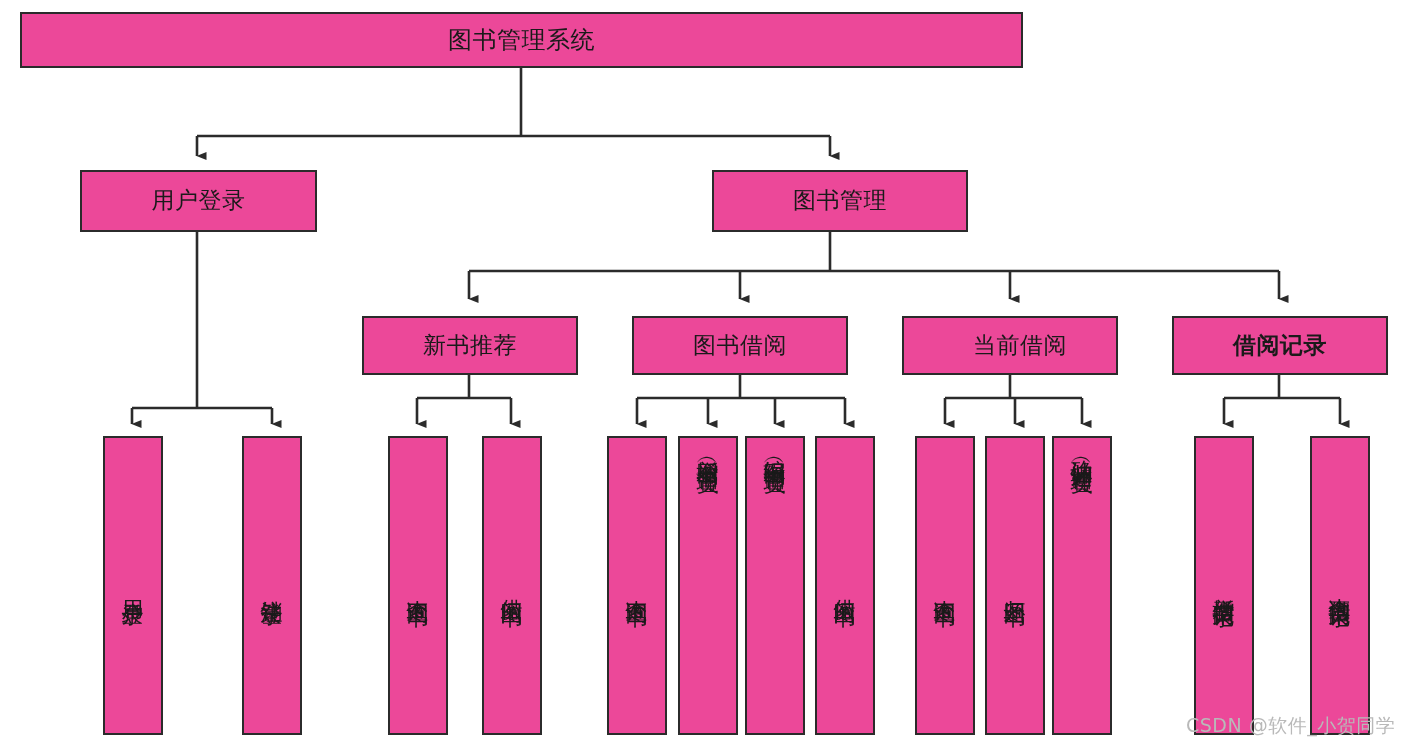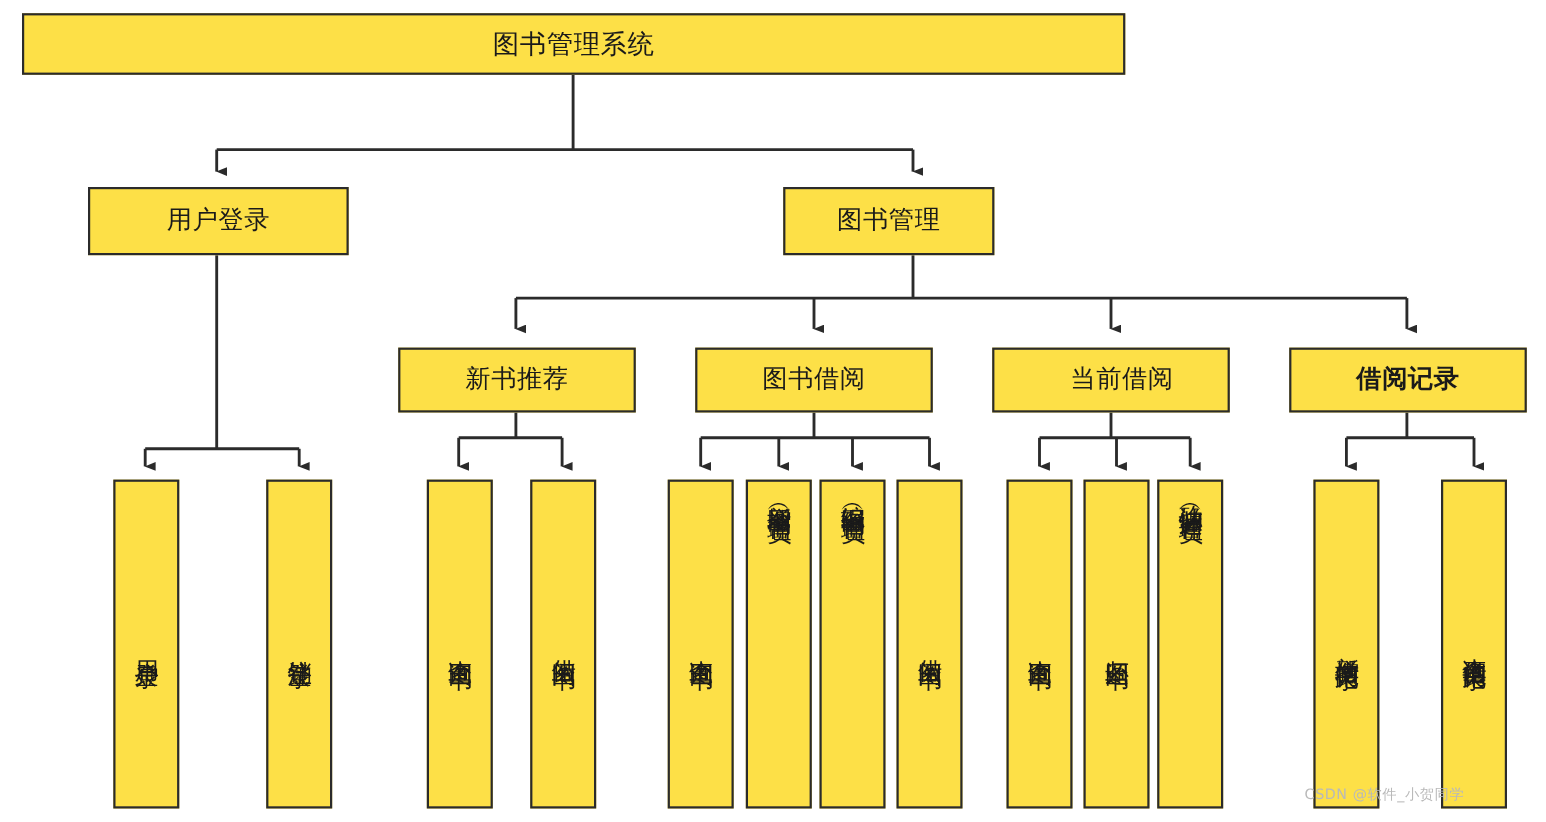--- a/index.html
+++ b/index.html
@@ -23,21 +23,21 @@
   #diagram-svg {
     position: absolute;
     left: 0;
     top: 0;
     width: 1405px;
     height: 747px;
   }
   .node-box {
     position: absolute;
     box-sizing: border-box;
-    background: #fde047;
+    background: #ec4899;
     border: 2px solid #2b2b2b;
     display: flex;
     align-items: center;
     justify-content: center;
     overflow: hidden;
   }
   .node-label {
     color: #1a1a1a;
     text-align: center;
     line-height: 1.18;
@@ -62,21 +62,21 @@
     padding-top: 4px;
   }
   .node-box.vertical.center-v {
     align-items: center;
     padding-top: 0;
   }
   #watermark {
     position: absolute;
     left: 1186px;
     top: 713px;
-    font-size: 13px;
+    font-size: 19px;
     color: #b9b9b9;
     letter-spacing: 0.5px;
     white-space: nowrap;
     pointer-events: none;
   }
 </style>
 </head>
 <body>
 
 <div id="diagram-root">
@@ -124,21 +124,21 @@
     </g>
   </svg>
 
   <div class="node-box root horizontal" style="left:20px; top:12px; width:1003px; height:56px;">
     <span class="node-label">图书管理系统</span>
   </div>
 
   <div class="node-box horizontal" style="left:80px; top:170px; width:237px; height:62px;">
     <span class="node-label">用户登录</span>
   </div>
-  <div class="node-box horizontal" style="left:712px; top:170px; width:192px; height:62px;">
+  <div class="node-box horizontal" style="left:712px; top:170px; width:256px; height:62px;">
     <span class="node-label">图书管理</span>
   </div>
 
   <div class="node-box horizontal" style="left:362px; top:316px; width:216px; height:59px;">
     <span class="node-label">新书推荐</span>
   </div>
   <div class="node-box horizontal" style="left:632px; top:316px; width:216px; height:59px;">
     <span class="node-label">图书借阅</span>
   </div>
   <div class="node-box horizontal" style="left:902px; top:316px; width:216px; height:59px;padding-left:20px;">

